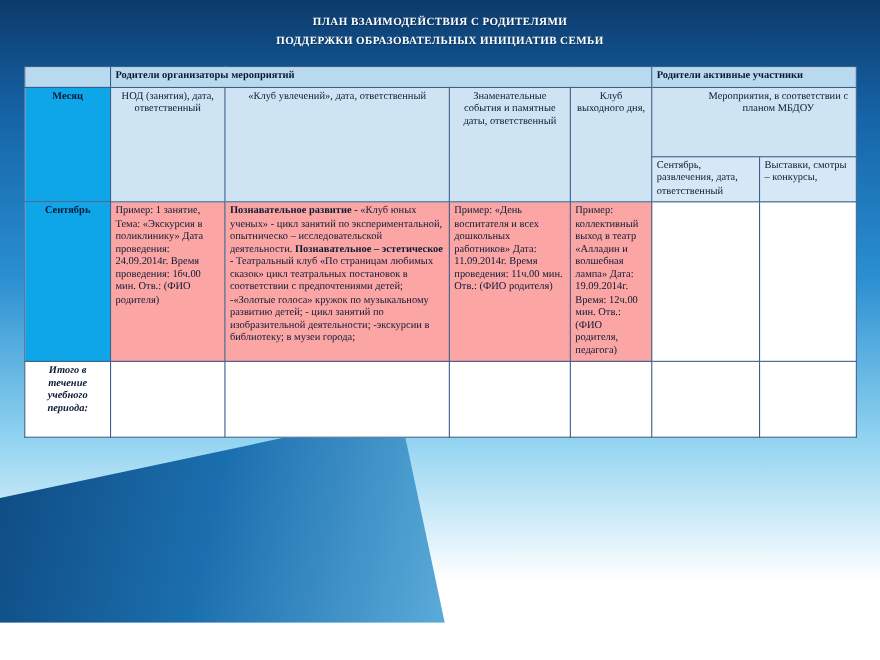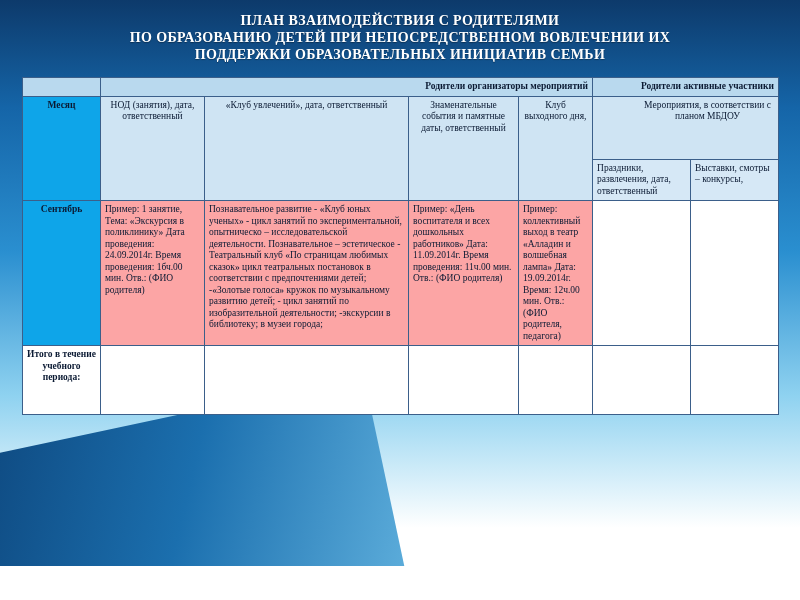--- a/index.html
+++ b/index.html
@@ -43,21 +43,21 @@
     z-index: 0;
   }
 
   .title-block {
     position: relative;
     z-index: 3;
     text-align: center;
     padding: 12px 40px 6px 40px;
     color: #ffffff;
     font-weight: bold;
-    font-size: 14px;
+    font-size: 10px;
     line-height: 17px;
     letter-spacing: 0.4px;
     text-shadow: 0 1px 1px rgba(0,0,0,0.35);
   }
   .title-block div {
     white-space: nowrap;
   }
 
   .table-wrap {
     position: relative;
@@ -75,21 +75,21 @@
     border: 1px solid #3b5f8a;
     vertical-align: top;
     padding: 3px 4px;
     font-size: 9.5px;
     line-height: 11.5px;
     color: #0b1a33;
   }
   
   .hdr-band {
     background: #b9d9ee;
-    text-align: right;
+    text-align: left;
     font-weight: bold;
     font-size: 11px;
     color: #0a2a4d;
     vertical-align: middle;
     padding: 5px 4px;
   }
   .month-cell {
     background: #0ea5e9;
     color: #ffffff;
     font-weight: bold;
@@ -110,21 +110,21 @@
     line-height: 9.5px;
     color: #0a2a4d;
     vertical-align: top;
     padding: 2px 3px;
   }
   .content-cell {
     background: #fca5a5;
     font-size: 9.3px;
     line-height: 11.3px;
   }
-  .content-cell b { font-weight: normal; }
+  .content-cell b { font-weight: bold; }
   .empty-cell { background: #ffffff; }
   .col-month { width: 78px; }
   .col-nod { width: 104px; }
   .col-club { width: 204px; }
   .col-znam { width: 110px; }
   .col-vyh { width: 74px; }
   .col-act1 { width: 98px; }
   .col-act2 { width: 88px; }
   .total-cell {
     background: #ffffff;
@@ -136,21 +136,20 @@
     vertical-align: middle;
   }
 </style>
 </head>
 <body>
 
 <div id="slide">
 
   <div class="title-block">
     <div>ПЛАН  ВЗАИМОДЕЙСТВИЯ С РОДИТЕЛЯМИ</div>
-    <div>ПО ОБРАЗОВАНИЮ ДЕТЕЙ  ПРИ  НЕПОСРЕДСТВЕННОМ  ВОВЛЕЧЕНИИ  ИХ</div>
     <div>ПОДДЕРЖКИ  ОБРАЗОВАТЕЛЬНЫХ ИНИЦИАТИВ СЕМЬИ</div>
   </div>
 
   <div class="table-wrap">
     <table class="plan">
       <colgroup>
         <col class="col-month">
         <col class="col-nod">
         <col class="col-club">
         <col class="col-znam">
@@ -167,21 +166,21 @@
 
         <tr>
           <td class="month-cell" rowspan="2">Месяц</td>
           <td class="sub-hdr" rowspan="2">НОД (занятия), дата, ответственный</td>
           <td class="sub-hdr" rowspan="2">«Клуб увлечений», дата, ответственный</td>
           <td class="sub-hdr" rowspan="2">Знаменательные события и памятные даты, ответственный</td>
           <td class="sub-hdr" rowspan="2">Клуб выходного дня,</td>
           <td class="sub-hdr" colspan="2" style="height:56px;padding-left:48px;">Мероприятия, в соответствии  с  планом МБДОУ</td>
         </tr>
         <tr>
-          <td class="mini-hdr">Праздники, развлечения, дата, ответственный</td>
+          <td class="mini-hdr">Сентябрь, развлечения, дата, ответственный</td>
           <td class="mini-hdr">Выставки, смотры – конкурсы,</td>
         </tr>
 
         <tr>
           <td class="month-cell">Сентябрь</td>
           <td class="content-cell">Пример: 1 занятие, Тема: «Экскурсия в поликлинику» Дата проведения: 24.09.2014г. Время проведения: 1бч.00 мин. Отв.: (ФИО родителя)</td>
           <td class="content-cell">
             <b>Познавательное развитие -</b>
             <span>«Клуб юных ученых» - цикл занятий по экспериментальной, опытническо – исследовательской деятельности.</span>
             <b>Познавательное – эстетическое -</b>
@@ -190,21 +189,21 @@
             <span>- цикл занятий по изобразительной деятельности;</span>
             <span>-экскурсии в библиотеку; в музеи города;</span>
           </td>
           <td class="content-cell">Пример: «День воспитателя и всех дошкольных работников» Дата: 11.09.2014г. Время проведения: 11ч.00 мин. Отв.: (ФИО родителя)</td>
           <td class="content-cell">Пример: коллективный выход в театр «Алладин и волшебная лампа» Дата: 19.09.2014г. Время: 12ч.00 мин. Отв.: (ФИО родителя, педагога)</td>
           <td class="empty-cell"></td>
           <td class="empty-cell"></td>
         </tr>
 
         <tr>
-          <td class="total-cell" style="height:62px;">Итого в течение учебного периода:</td>
+          <td class="total-cell" style="height:62px;font-style:italic;">Итого в течение учебного периода:</td>
           <td class="empty-cell"></td>
           <td class="empty-cell"></td>
           <td class="empty-cell"></td>
           <td class="empty-cell"></td>
           <td class="empty-cell"></td>
           <td class="empty-cell"></td>
         </tr>
       </tbody>
     </table>
   </div>

